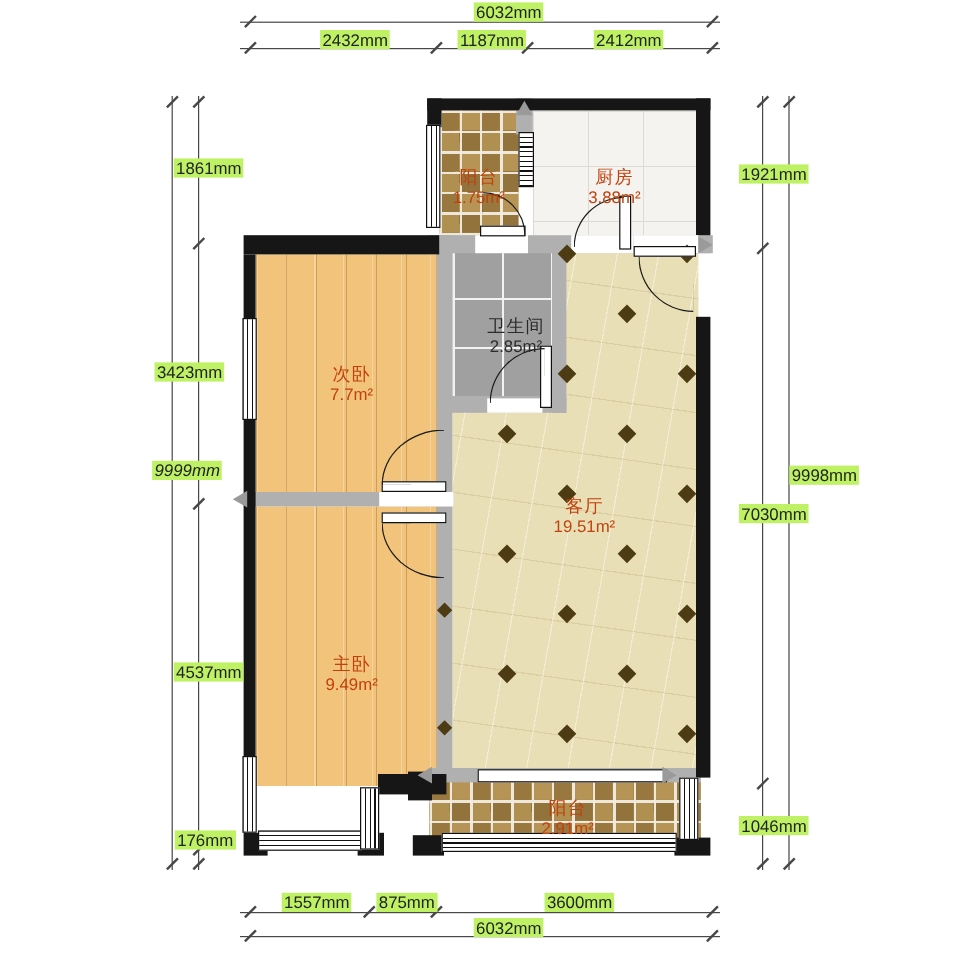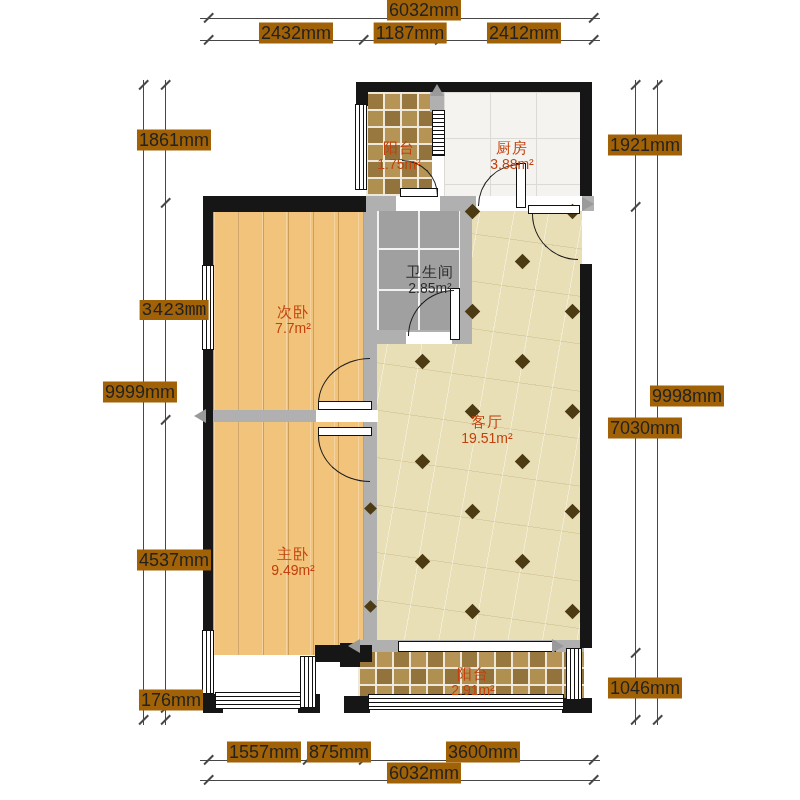--- a/index.html
+++ b/index.html
@@ -40,22 +40,22 @@
   
   .room-label{position:absolute;transform:translate(-50%,-50%);text-align:center;z-index:6;
               color:#c2410c;line-height:1.15;white-space:nowrap;}
   .room-label .nm{font-size:15px;letter-spacing:1px;}
   .room-label .ar{font-size:14px;}
   
   .dl{position:absolute;background:#474747;z-index:6;}
   .dl-h{height:1px;}
   .dl-v{width:1px;}
   .tick{position:absolute;width:13px;height:1.5px;background:#474747;transform:rotate(-45deg);z-index:6;}
-  .dim-label{position:absolute;transform:translate(-50%,-50%);font-size:18px;color:#222;
-             background:#a16207;padding:0 2px;white-space:nowrap;z-index:7;}
+  .dim-label{position:absolute;transform:translate(-50%,-50%);font-size:14px;color:#222;
+             background:#bef264;padding:0 2px;white-space:nowrap;z-index:7;}
 </style>
 </head>
 <body>
 
 <div id="canvas">
 
   <div class="floor f-living" style="left:377px;top:205px;width:205px;height:443px;"></div>
   <div class="floor f-brown" style="left:366px;top:92px;width:66px;height:104px;"></div>
   <div class="floor f-kitchen" style="left:444px;top:92px;width:138px;height:104px;"></div>
   <div class="floor f-bath" style="left:377px;top:207px;width:83px;height:125px;z-index:2;"></div>
@@ -182,30 +182,30 @@
   <div class="dim-label" style="left:483px;top:752px;">3600mm</div>
 
   <div class="dl dl-h" style="left:200px;top:780px;width:400px;"></div>
   <div class="tick" style="left:202px;top:779px;"></div>
   <div class="tick" style="left:587px;top:779px;"></div>
   <div class="dim-label" style="left:424px;top:773px;">6032mm</div>
 
   <div class="dl dl-v" style="left:143px;top:80px;height:645px;"></div>
   <div class="tick" style="left:137px;top:84px;"></div>
   <div class="tick" style="left:137px;top:719px;"></div>
-  <div class="dim-label" style="left:140px;top:392px;">9999mm</div>
+  <div class="dim-label" style="left:156px;top:392px;font-style:italic;">9999mm</div>
 
   <div class="dl dl-v" style="left:165px;top:80px;height:645px;"></div>
   <div class="tick" style="left:159px;top:84px;"></div>
   <div class="tick" style="left:159px;top:202px;"></div>
   <div class="tick" style="left:159px;top:419px;"></div>
   <div class="tick" style="left:159px;top:707px;"></div>
   <div class="tick" style="left:159px;top:719px;"></div>
   <div class="dim-label" style="left:174px;top:140px;">1861mm</div>
-  <div class="dim-label" style="left:174px;top:310px;font-family:Liberation Mono, monospace;">3423mm</div>
+  <div class="dim-label" style="left:158px;top:310px;">3423mm</div>
   <div class="dim-label" style="left:174px;top:560px;">4537mm</div>
   <div class="dim-label" style="left:171px;top:700px;">176mm</div>
 
   <div class="dl dl-v" style="left:635px;top:80px;height:645px;"></div>
   <div class="tick" style="left:629px;top:84px;"></div>
   <div class="tick" style="left:629px;top:206px;"></div>
   <div class="tick" style="left:629px;top:652px;"></div>
   <div class="tick" style="left:629px;top:719px;"></div>
   <div class="dim-label" style="left:645px;top:145px;">1921mm</div>
   <div class="dim-label" style="left:645px;top:428px;">7030mm</div>

